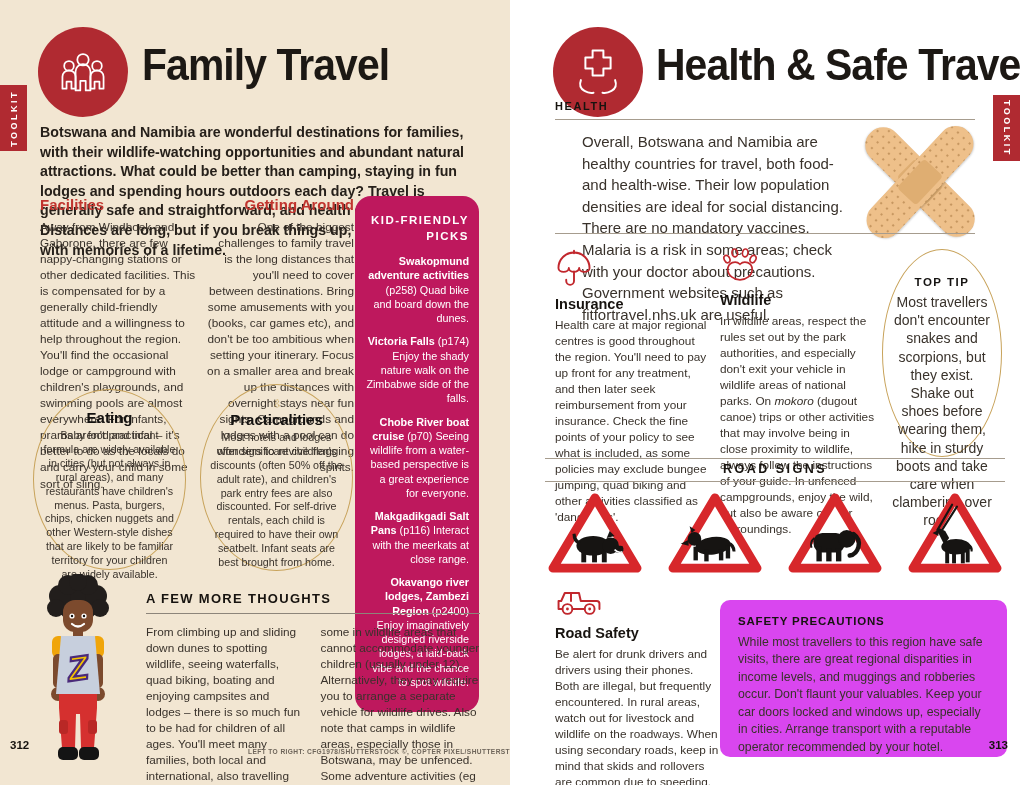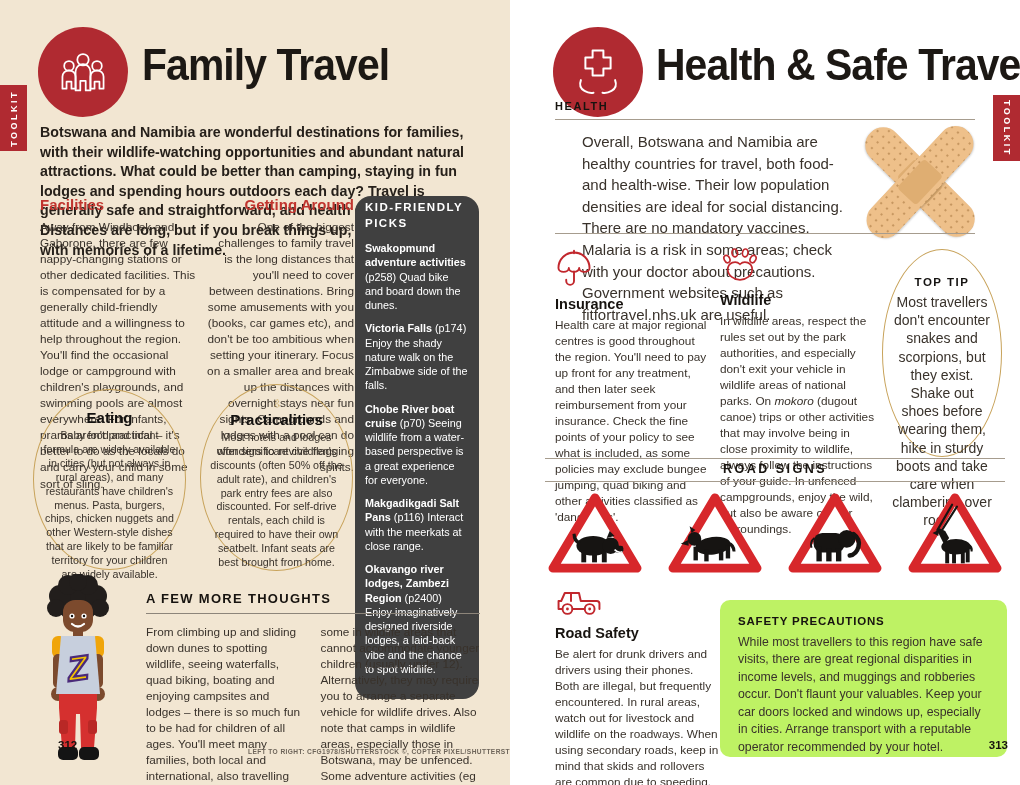--- a/index.html
+++ b/index.html
@@ -40,22 +40,22 @@
   }
 
   .col-heading-red { font-size:15px; font-weight:bold; color:#c0342e; margin-bottom:6px; }
   .col-heading-blk { font-size:14.5px; font-weight:bold; color:#17130f; margin:7px 0 5px; }
   .body-sm { font-size:11.8px; line-height:1.36; color:#39322b; }
 
   .textcol { position:absolute; }
 
   .kid-box {
     position:absolute; left:355px; top:196px; width:124px; min-height:370px;
-    background:#404040; border-radius:16px; padding:4px 10px 14px;
-    text-align:left; color:#fff;
+    background:#be185d; border-radius:16px; padding:17px 10px 14px;
+    text-align:right; color:#fff;
   }
   .kid-box h3 { font-size:11.5px; letter-spacing:1.5px; line-height:1.35; margin-bottom:10px; }
   .kid-item { font-size:10.8px; line-height:1.32; margin-bottom:9px; }
   .kid-item b { display:inline; }
 
   .oval {
     position:absolute; border:1.6px solid #c8a35b; border-radius:50%;
     text-align:center; display:flex; flex-direction:column; align-items:center;
   }
   .oval .o-body { font-size:10.7px; line-height:1.3; color:#39322b; }
@@ -66,38 +66,38 @@
     font-size:13px; letter-spacing:1.3px; color:#17130f;
     padding-bottom:7px; border-bottom:1.5px solid #8d857a; margin-bottom:10px;
   }
   .few-more .cols { display:flex; gap:15px; }
   .few-more .cols > div { flex:1; }
 
   .credit {
     position:absolute; left:248px; top:748px; font-size:6.6px; font-weight:bold;
     letter-spacing:.4px; color:#6e655a; white-space:nowrap;
   }
-  .pageno { position:absolute; font-size:11.5px; font-weight:bold; color:#17130f;margin-left:48px; }
+  .pageno { position:absolute; font-size:11.5px; font-weight:bold; color:#17130f; }
 
   .rule { position:absolute; height:1px; background:#a69c8e; }
 
   .mini-heading { position:absolute; font-size:11px; font-weight:bold; letter-spacing:1.6px; color:#17130f; }
 
   .rs-head {
     position:absolute; left:35px; top:462px; width:460px; text-align:center;
     font-size:12.5px; font-weight:bold; letter-spacing:2.5px; color:#17130f;
   }
   .signs-row {
     position:absolute; left:35px; top:490px; width:460px;
     display:flex; justify-content:space-between;
   }
 
   .safety-box {
     position:absolute; left:210px; top:600px; width:287px; height:157px;
-    background:#bef264; border-radius:10px; padding:15px 18px;
+    background:#d946ef; border-radius:10px; padding:15px 18px;
   }
   .safety-box h3 { font-size:11.5px; letter-spacing:.8px; color:#17130f; margin-bottom:7px; }
   .safety-box p { font-size:12.3px; line-height:1.42; color:#39322b; }
 
   .health-body { position:absolute; left:45px; top:131px; width:274px;
     font-size:15px; line-height:1.44; color:#39322b;margin-left:27px; }
 
   
   .plasters { position:absolute; left:335px; top:122px; width:150px; height:120px; }
   .strip {

